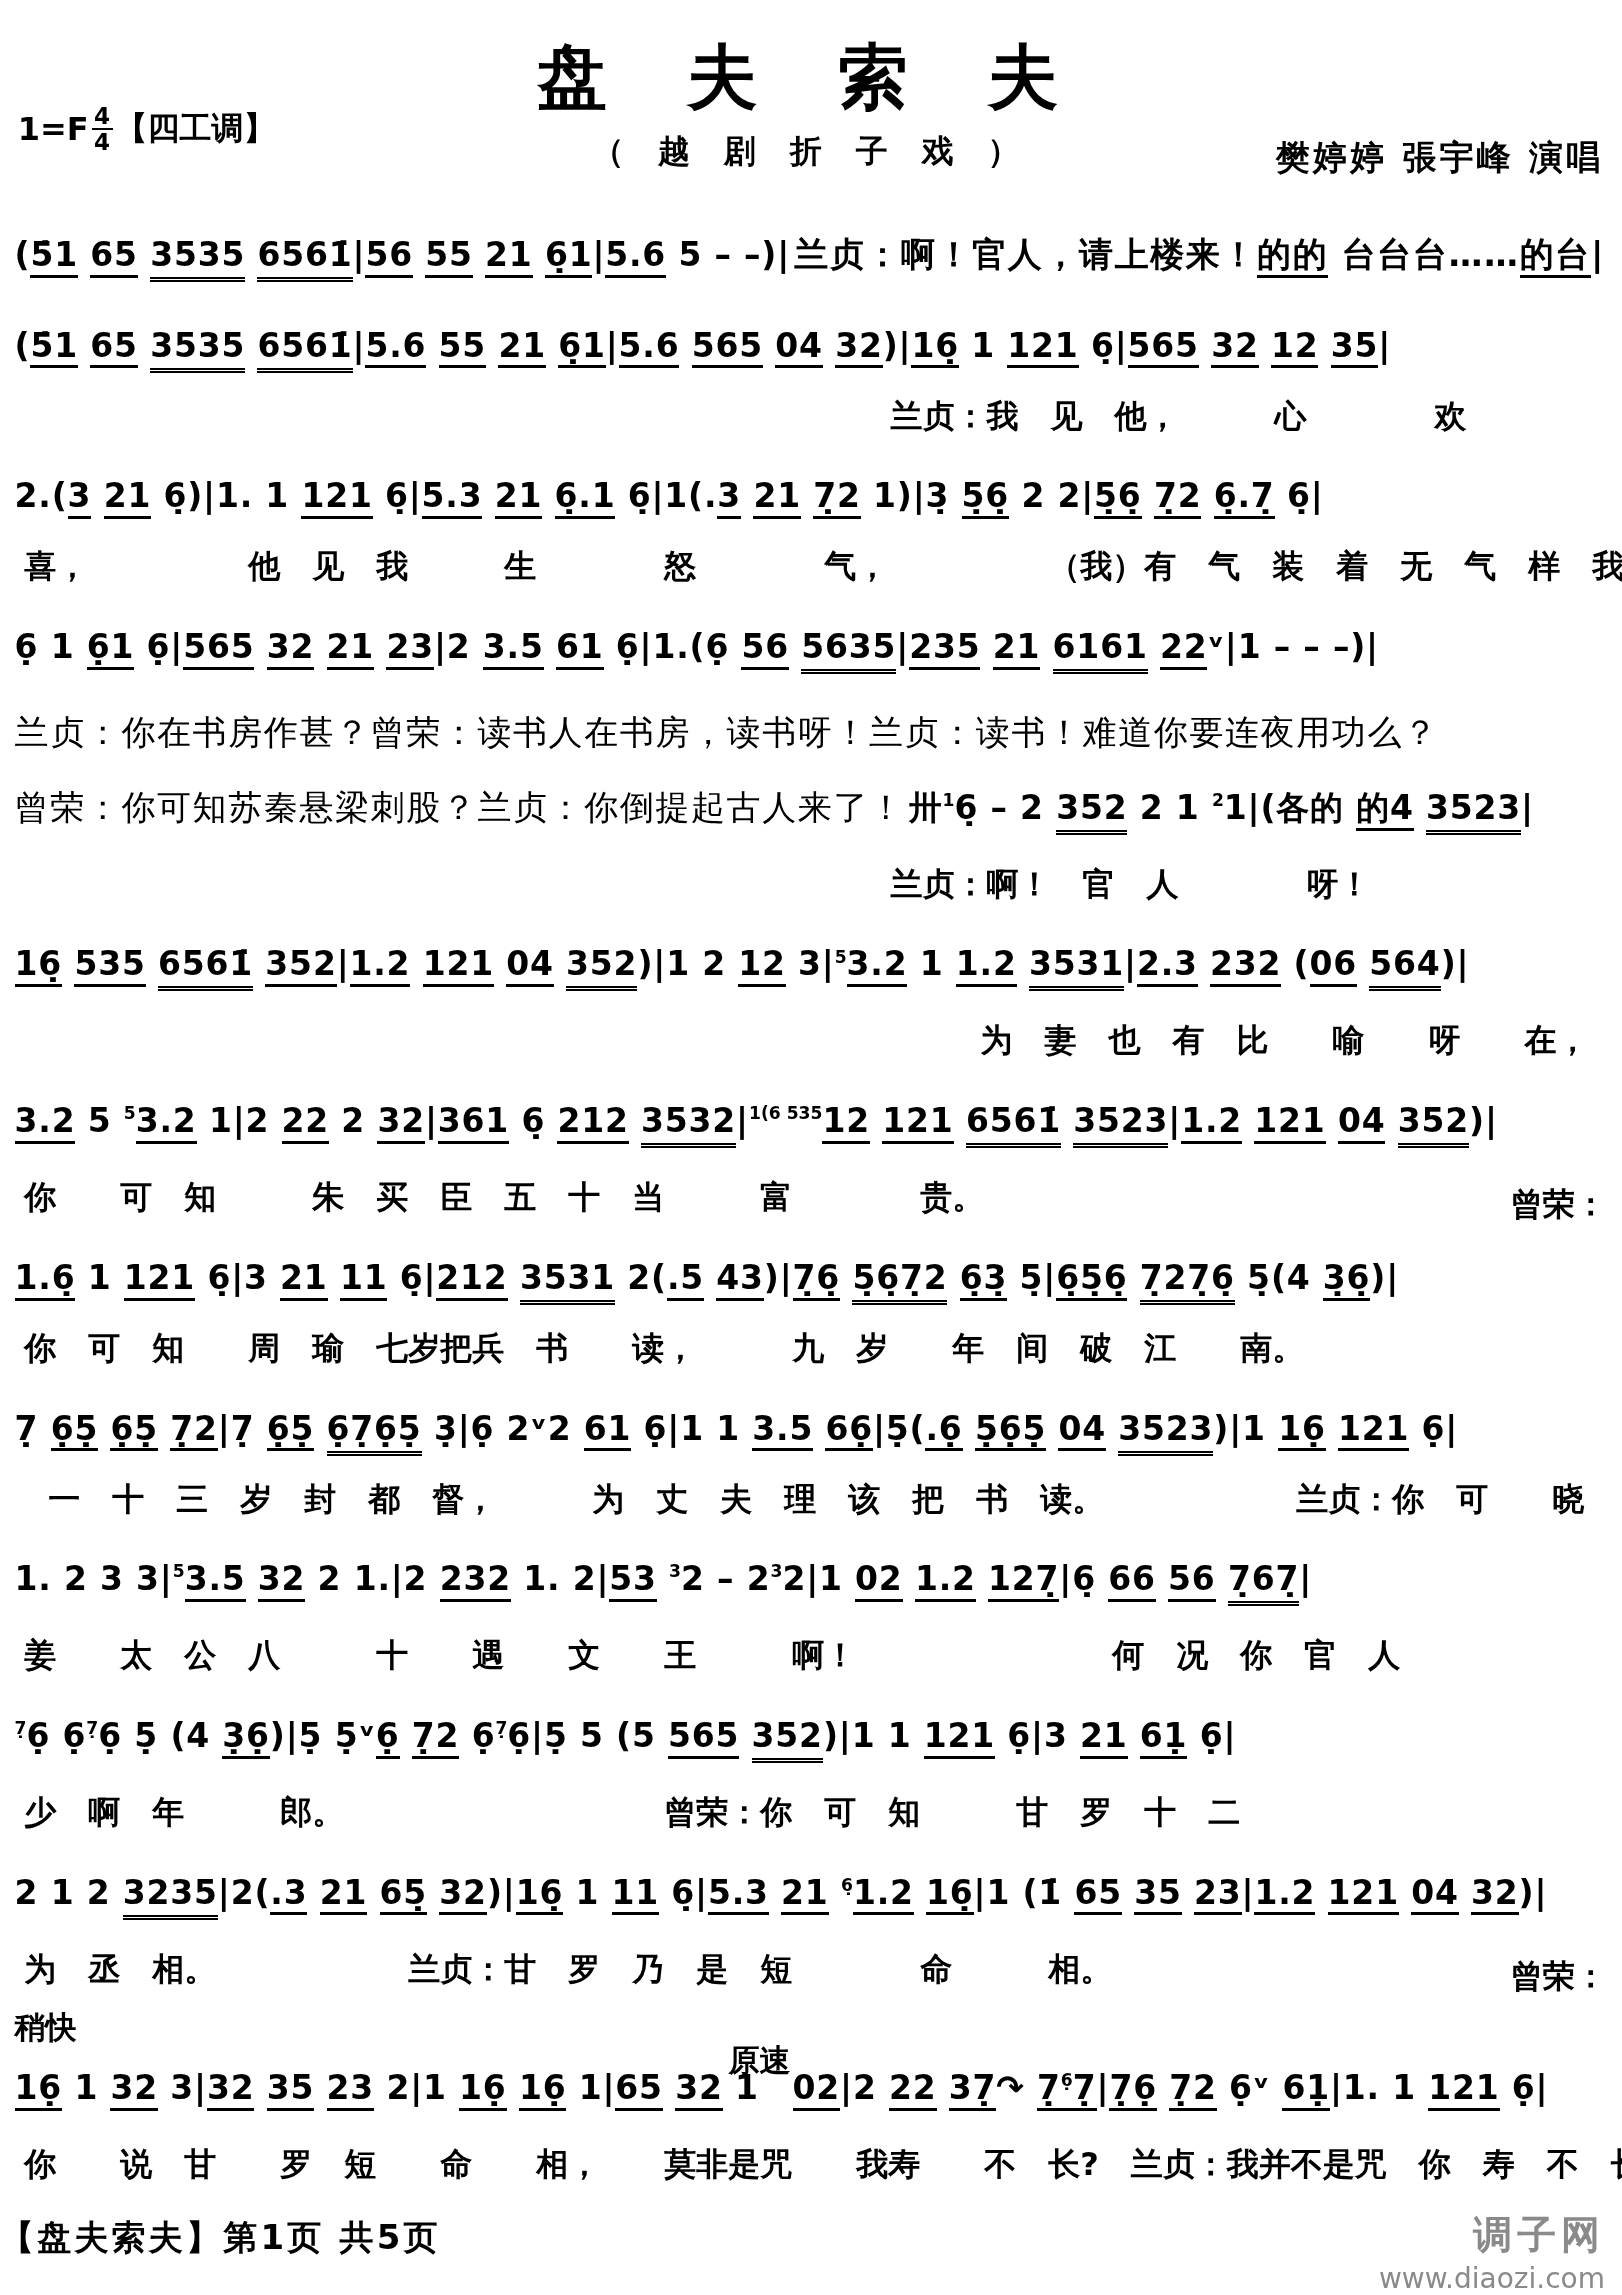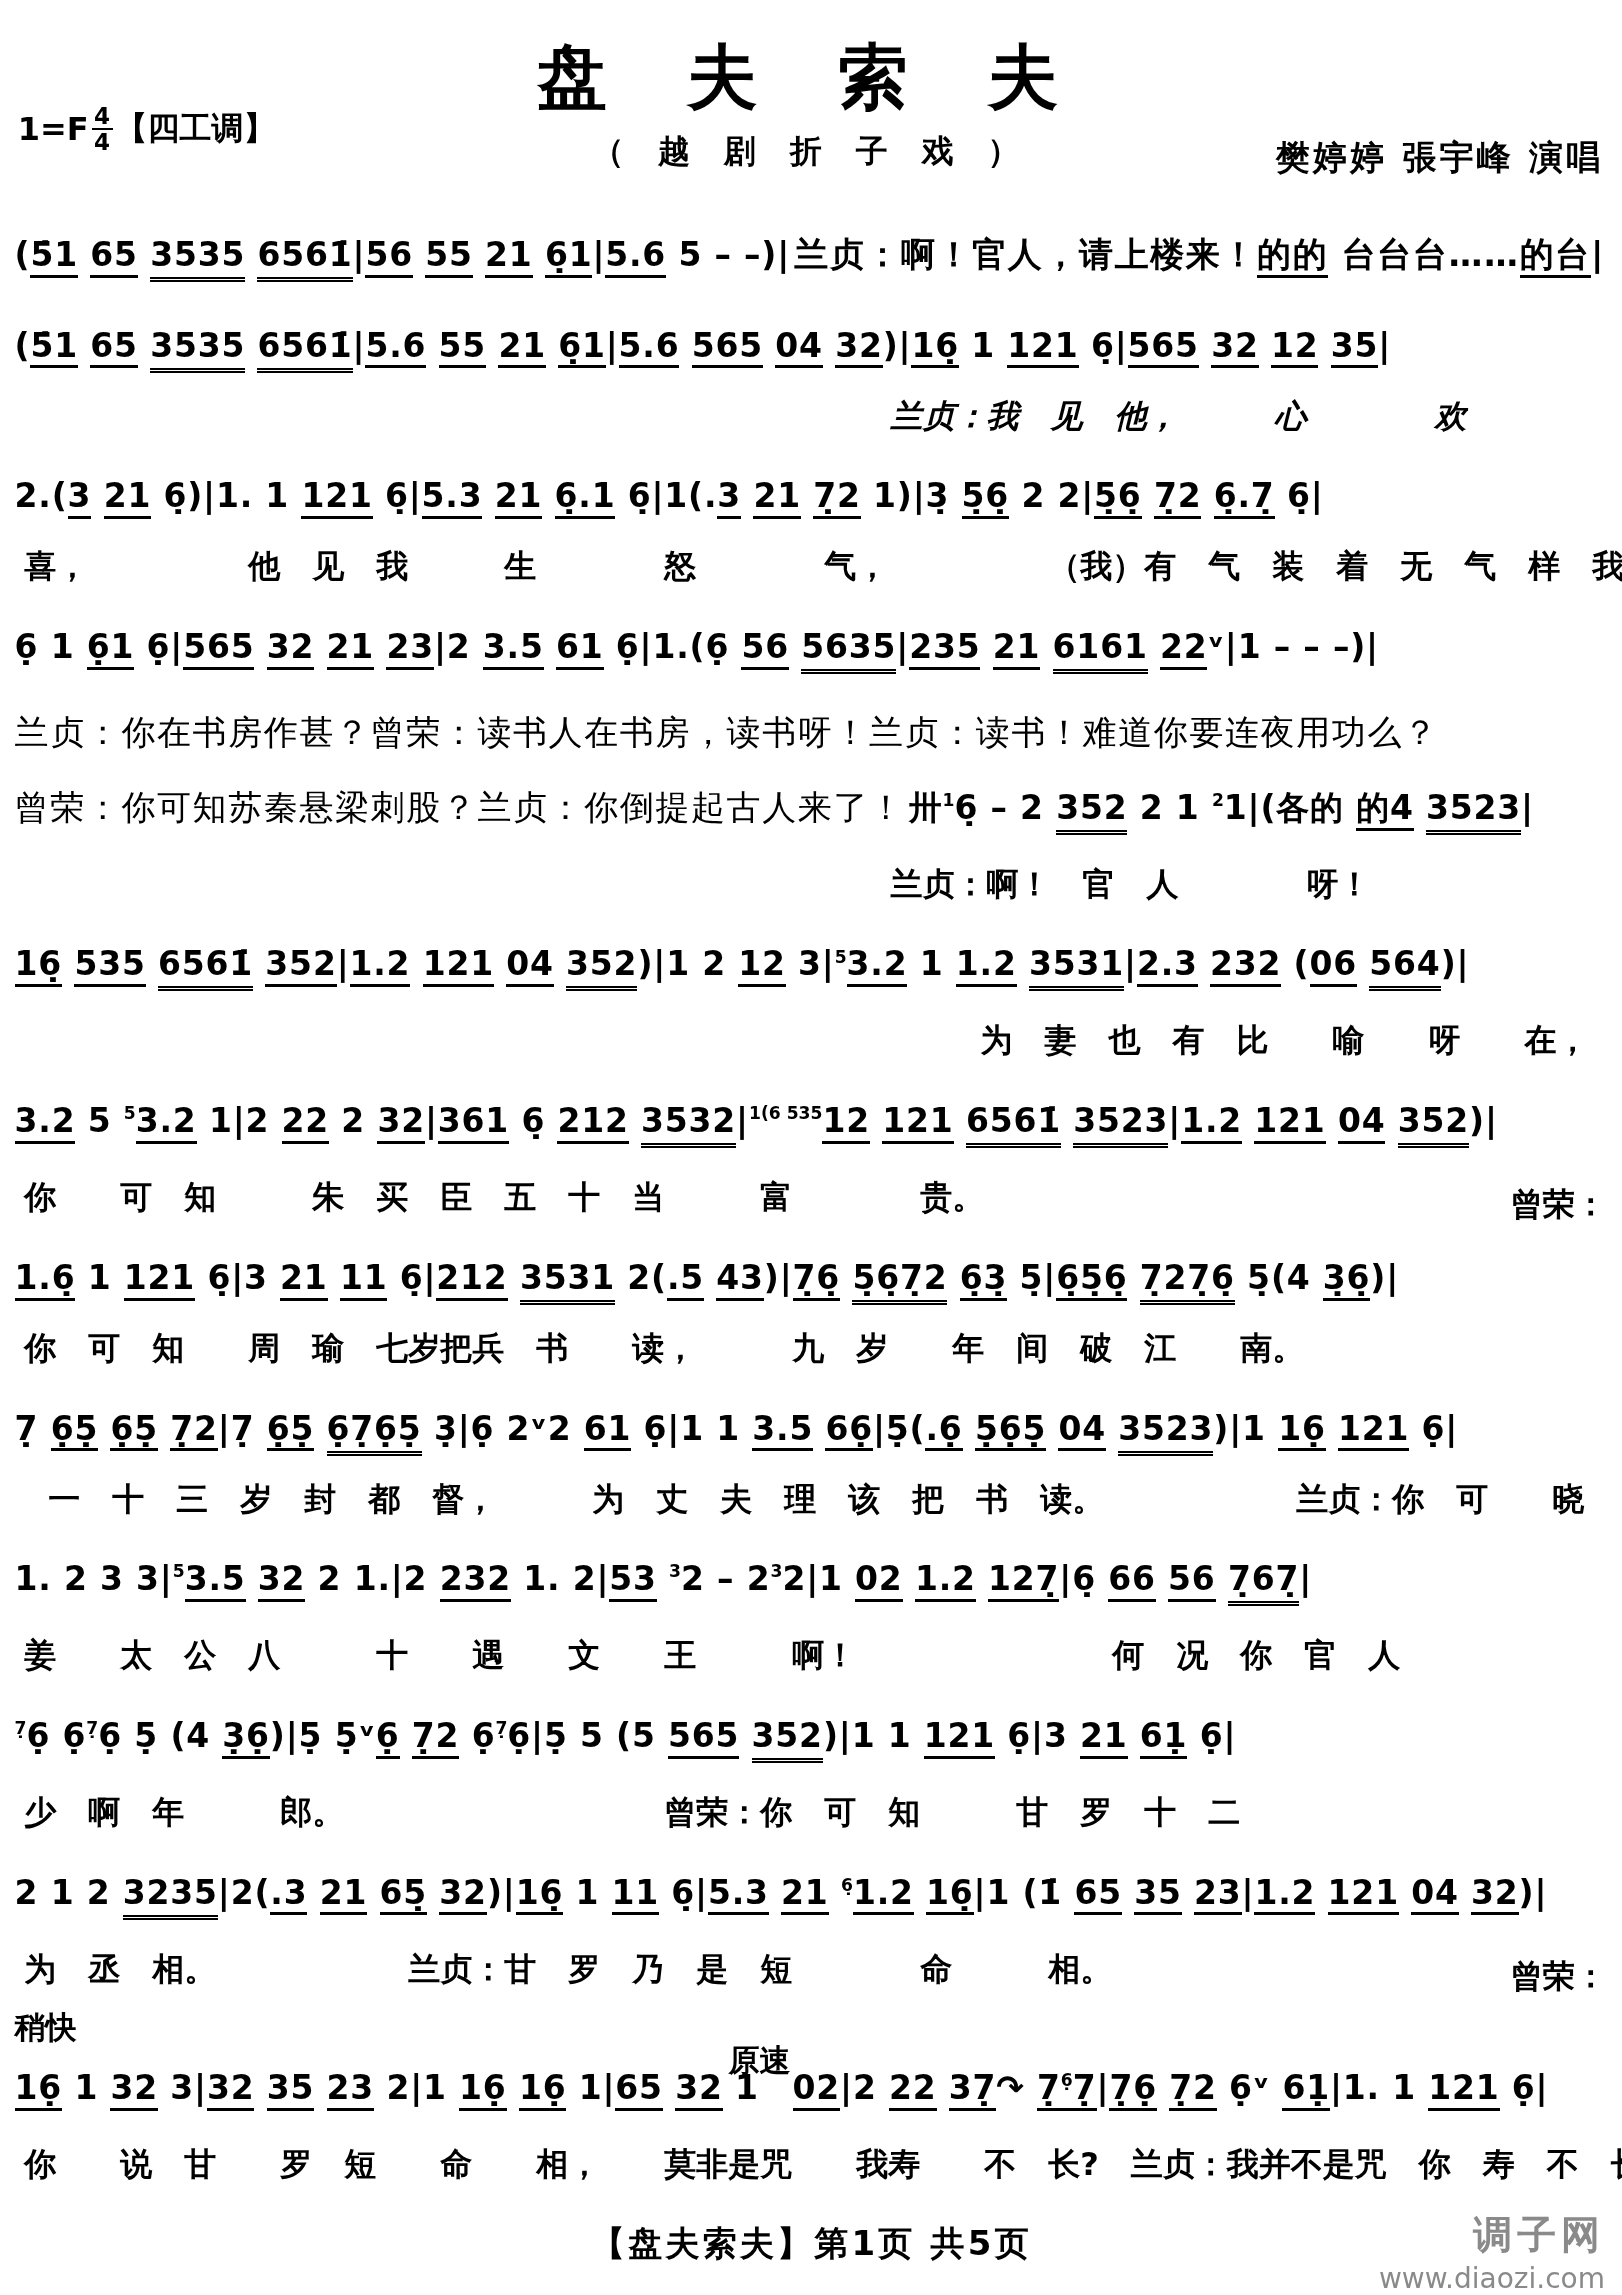--- a/index.html
+++ b/index.html
@@ -32,21 +32,21 @@
   .lyrics{font-size:32px;font-weight:600;line-height:60px;white-space:nowrap;}
   .lyrics-right{position:absolute;right:1.6px;bottom:0;font-size:32px;font-weight:bold;}
   .dialog{font-size:34px;line-height:70px;letter-spacing:1.6px;white-space:nowrap;}
   .mixedrow .dialog,.mixedrow .notation{display:inline;}
   .tempo{font-size:31px;font-weight:bold;line-height:39px;}
   .tempo-mid{position:absolute;left:714px;top:32px;font-size:31px;font-weight:bold;}
 
   .m1{margin-top:6.5px;} .mrow{margin-top:9.7px;}
 
   
-  .footer{position:absolute;left:0;right:0;bottom:28px;text-align:center;
+  .footer{position:absolute;left:0;right:0;bottom:34px;
           font-size:34px;font-weight:bold;letter-spacing:3.2px;}
   .watermark{position:absolute;right:18px;bottom:0;text-align:right;color:#8a8a8a;}
   .wm-site{font-size:39px;font-weight:bold;letter-spacing:4.9px;}
   .wm-url{font-size:28px;}
 </style>
 </head>
 <body>
 
 <div class="sheet">
 
@@ -64,21 +64,21 @@
     <div class="performers">樊婷婷 張宇峰 演唱</div>
   </div>
 
   <div class="row mixedrow m1">
     <span class="notation">(<span class="u1">5̇1</span> <span class="u1">65</span> <span class="u2">3535</span> <span class="u2">6561̇</span>|<span class="u1">56</span> <span class="u1">55</span> <span class="u1">21</span> <span class="u1">6̣1</span>|<span class="u1">5.6</span> 5 – –)|</span>
     <span class="dialog" style="font-weight:bold">兰贞：啊！官人，请上楼来！<span class="u1">的的</span> 台台台……<span class="u1">的台</span>|</span>
   </div>
 
   <div class="row mrow">
     <div class="notation">(<span class="u1">5̇1</span> <span class="u1">65</span> <span class="u2">3535</span> <span class="u2">6561̇</span>|<span class="u1">5.6</span> <span class="u1">55</span> <span class="u1">21</span> <span class="u1">6̣1</span>|<span class="u1">5.6</span> <span class="u1">565</span> <span class="u1">04</span> <span class="u1">32</span>)|<span class="u1">16̣</span> 1 <span class="u1">121</span> 6̣|<span class="u1">565</span> <span class="u1">32</span> <span class="u1">12</span> <span class="u1">35</span>|</div>
-    <div class="lyrics" style="padding-left: 876px; font-style: italic;">兰贞：我　见　他，　　　心　　　　欢</div>
+    <div class="lyrics" style="padding-left: 876px;">兰贞：我　见　他，　　　心　　　　欢</div>
   </div>
 
   <div class="row mrow">
     <div class="notation">2.(<span class="u1">3</span> <span class="u1">21</span> 6̣)|1. 1 <span class="u1">121</span> 6̣|<span class="u1">5.3</span> <span class="u1">21</span> <span class="u1">6̣.1</span> 6̣|1(.<span class="u1">3</span> <span class="u1">21</span> <span class="u1">7̣2</span> 1)|3̣ <span class="u1">5̣6̣</span> 2 2|<span class="u1">5̣6̣</span> <span class="u1">7̣2</span> <span class="u1">6̣.7̣</span> 6̣|</div>
     <div class="lyrics" style="padding-left: 9.7px;">喜，　　　　　他　见　我　　　生　　　　怒　　　　气，　　　　　（我）有　气　装　着　无　气　样　我</div>
   </div>
 
   <div class="row mrow">
     <div class="notation">6̣ 1 <span class="u1">6̣1</span> 6̣|<span class="u1">565</span> <span class="u1">32</span> <span class="u1">21</span> <span class="u1">23</span>|2 <span class="u1">3.5</span> <span class="u1">61</span> 6̣|1.(6̣ <span class="u1">56</span> <span class="u2">5635</span>|<span class="u1">235</span> <span class="u1">21</span> <span class="u2">6161</span> <span class="u1">22</span>ᵛ|1 – – –)|</div>
   </div>

